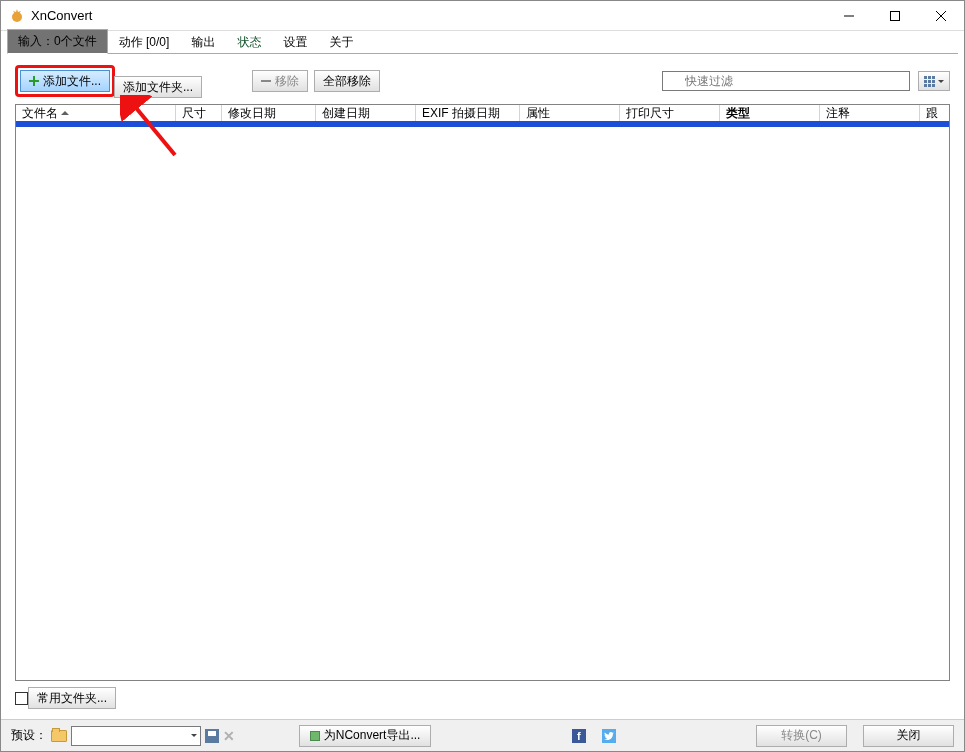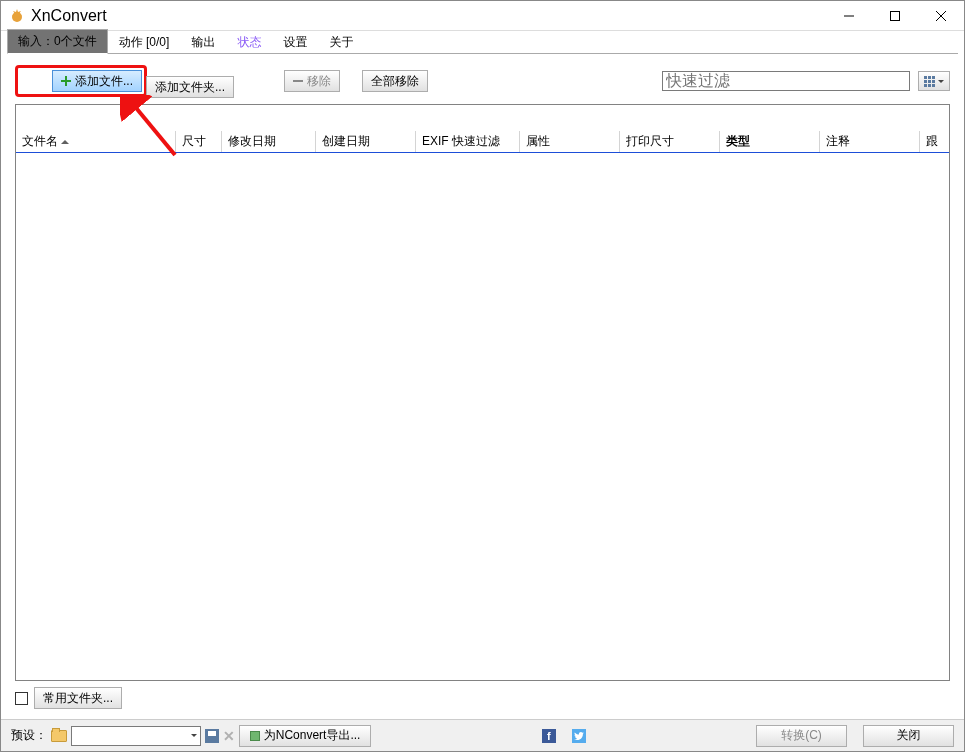--- a/index.html
+++ b/index.html
@@ -22,21 +22,21 @@
   display: flex;
   align-items: center;
   padding-left: 8px;
   border-bottom: 1px solid #ddd;
 }
 .titlebar .app-icon {
   width: 16px; height: 16px;
   margin-right: 6px;
   display: flex; align-items: center; justify-content: center;
 }
-.titlebar .title { flex: 1; font-size: 16px; }
+.titlebar .title { flex: 1; font-size: 13px; }
 .win-controls { display: flex; }
 .win-btn {
   width: 46px; height: 30px;
   display: flex; align-items: center; justify-content: center;
   font-family: "Segoe UI Symbol", sans-serif;
   font-size: 10px;
   color: #000;
 }
 
 
@@ -55,21 +55,21 @@
   cursor: default;
   color: #000;
   position: relative;
   top: 1px;
 }
 .tab.active {
   border: 1px solid #aaa;
   border-bottom: 1px solid #fff;
   background: #737373;
 }
-.tab.disabled { color: #8b5cf6; }
+.tab.disabled { color: #14532d; }
 .tabstrip-line {
   border-bottom: 1px solid #aaa;
   margin: 0 6px;
 }
 
 
 .toolbar {
   display: flex;
   align-items: center;
   padding: 10px 14px 6px 14px;
@@ -83,21 +83,20 @@
   font-size: 12px;
   display: inline-flex;
   align-items: center;
   gap: 4px;
   cursor: default;
 }
 .btn.disabled { color: #888; }
 .btn.highlighted {
   background: linear-gradient(#d6ecff, #a3d3ff);
   border-color: #4a90d9;
-  margin-left: 32px;
 }
 .highlight-box {
   border: 3px solid #e11;
   border-radius: 4px;
   padding: 2px;
   display: inline-flex;
 }
 .plus-icon {
   width: 10px; height: 10px;
   display: inline-block;
@@ -119,22 +118,22 @@
   content: '';
   position: absolute;
   top: 4px; left: 0; height: 2px; width: 10px;
   background: #888;
 }
 .spacer { flex: 1; }
 .filter-input {
   width: 248px;
   height: 20px;
   border: 1px solid #7a7a7a;
-  padding: 0 3px;
-  font-size: 16px;
+  padding: 0 22px;
+  font-size: 12px;
 }
 .view-btn {
   width: 32px; height: 20px;
   border: 1px solid #adadad;
   background: linear-gradient(#fff, #e1e1e1);
   margin-left: 8px;
   display: inline-flex;
   align-items: center;
   justify-content: center;
   gap: 1px;
@@ -168,23 +167,22 @@
   margin: 0 14px;
   border: 1px solid #828282;
   background: #fff;
   overflow: hidden;
   display: flex;
   flex-direction: column;
 }
 .table-header {
   display: flex;
   height: 22px;
-  border-bottom: 1px solid #1d4ed8;
-  background: #fff;
-  margin-top: 26px;
+  border-bottom: 6px solid #1d4ed8;
+  background: #fff;
 }
 .th {
   padding: 3px 6px;
   border-right: 1px solid #d4d4d4;
   font-size: 12px;
   display: flex;
   align-items: center;
   gap: 3px;
   white-space: nowrap;
   overflow: hidden;
@@ -195,21 +193,20 @@
   border-right: 4px solid transparent;
   border-bottom: 4px solid #606060;
 }
 .table-body { flex: 1; }
 
 
 .under-table {
   display: flex;
   align-items: center;
   padding: 6px 14px 10px 14px;
-  gap: 6px;
 }
 .checkbox {
   width: 13px; height: 13px;
   border: 1px solid #333;
   background: #fff;
 }
 
 
 .statusbar {
   height: 32px;
@@ -258,20 +255,21 @@
   width:8px; height:5px;
   background:#fff;
 }
 .x-icon { color:#b0b0b0; font-weight:bold; font-size:14px; }
 .export-btn {
   height: 22px;
   padding: 0 10px;
   border: 1px solid #adadad;
   background: linear-gradient(#fff,#e1e1e1);
   display:flex;align-items:center;gap:4px;
+  margin-left: 60px;
 }
 .soc-icon { width:14px; height:14px; display:flex;align-items:center;justify-content:center;font-size:11px;font-weight:bold;color:#fff;}
 .fb { background:#3b5998; }
 .tw { background:#55acee; }
 .convert-btn, .close-btn {
   width: 91px; height: 22px;
   border: 1px solid #adadad;
   background: linear-gradient(#fff,#e1e1e1);
   display:flex;align-items:center;justify-content:center;gap:3px;
 }
@@ -327,21 +325,21 @@
     </span>
   </span>
   <span class="btn" style="margin-left:-1px;margin-top:12px;">
     <span>添加文件夹...</span>
   </span>
   <span style="width:50px;"></span>
   <span class="btn disabled">
     <span class="minus-icon"></span>
     <span>移除</span>
   </span>
-  <span class="btn" style="margin-left:22px;">
+  <span class="btn" style="margin-left:6px;">
     <span>全部移除</span>
   </span>
   <span class="spacer"></span>
   <input class="filter-input" placeholder="快速过滤" style="">
   <span class="view-btn">
     <span class="grid-icon">
         <span></span>
         <span></span>
         <span></span>
         <span></span>
@@ -366,21 +364,21 @@
 
 <div class="table-wrap">
   <div class="table-header">
     <div class="th" style="width:160px;">
       <span>文件名</span>
       <span class="sort-arrow"></span>
     </div>
     <div class="th" style="width:46px;">尺寸</div>
     <div class="th" style="width:94px;">修改日期</div>
     <div class="th" style="width:100px;">创建日期</div>
-    <div class="th" style="width:104px;">EXIF 快速过滤</div>
+    <div class="th" style="width:104px;">EXIF 拍摄日期</div>
     <div class="th" style="width:100px;">属性</div>
     <div class="th" style="width:100px;">打印尺寸</div>
     <div class="th" style="width:100px;font-weight:bold;">类型</div>
     <div class="th" style="width:100px;">注释</div>
     <div class="th" style="flex:1;border-right:none;">跟</div>
   </div>
   <div class="table-body"></div>
 </div>
 
 <div class="under-table">

